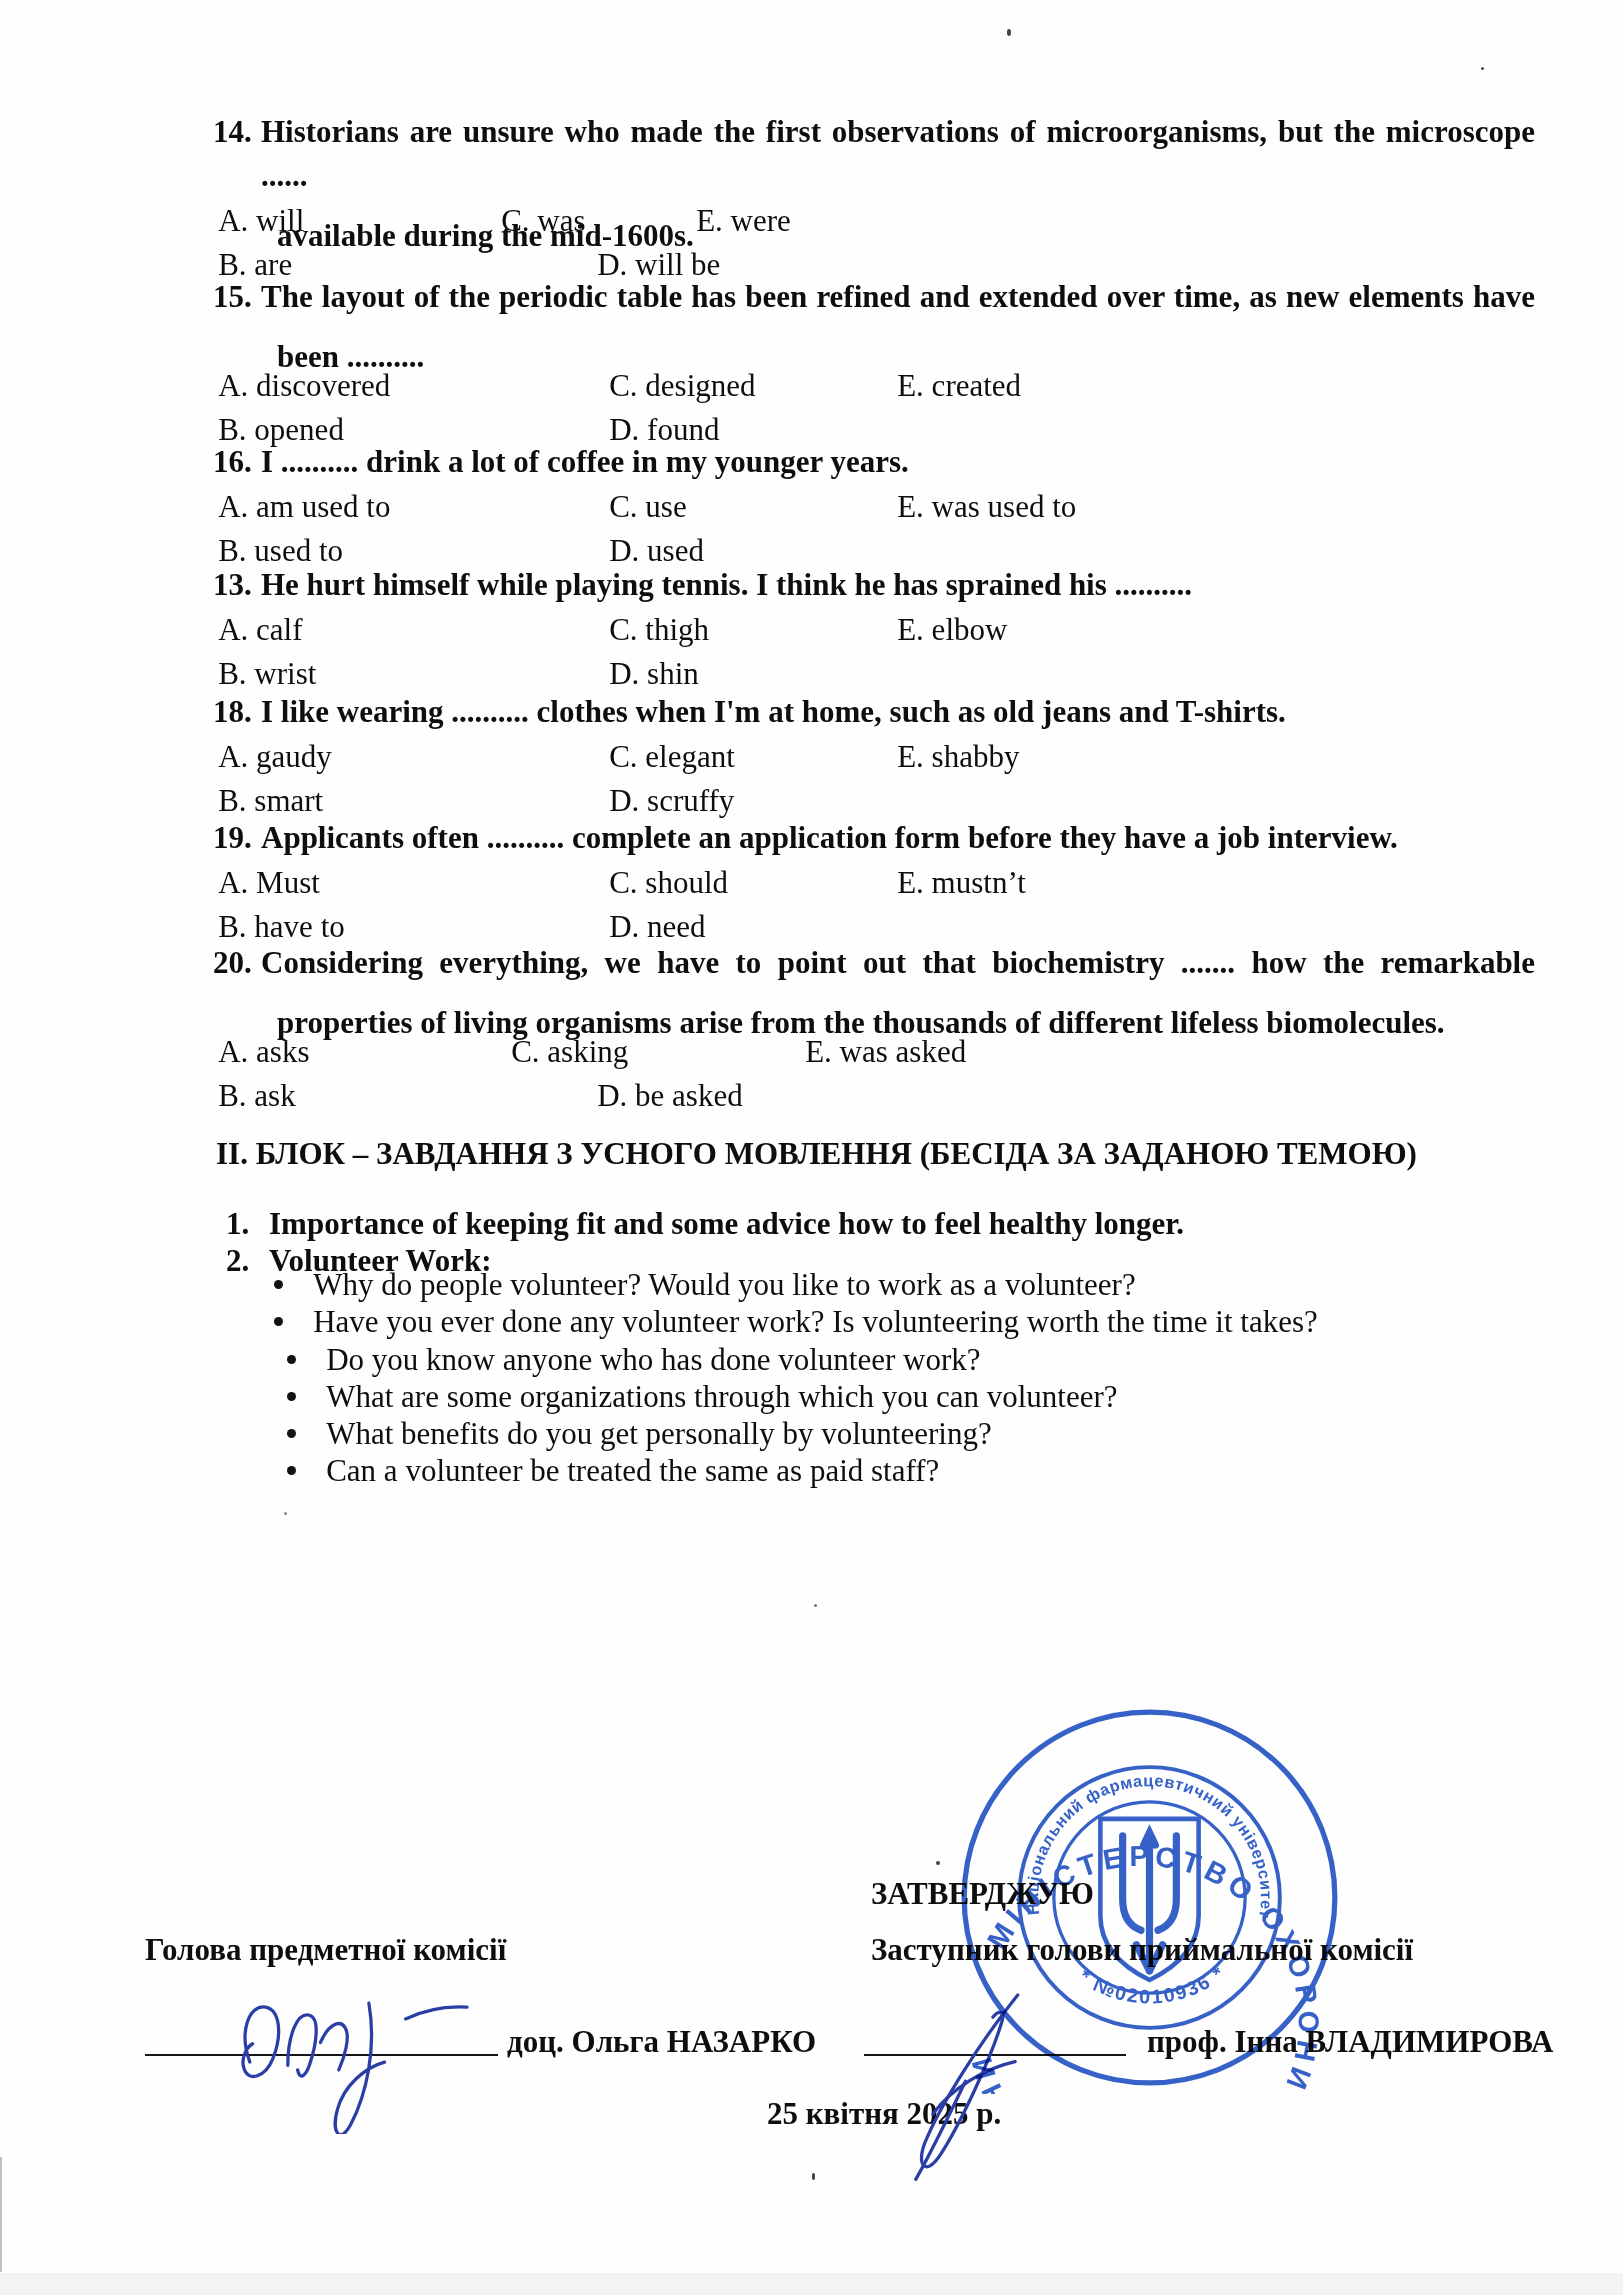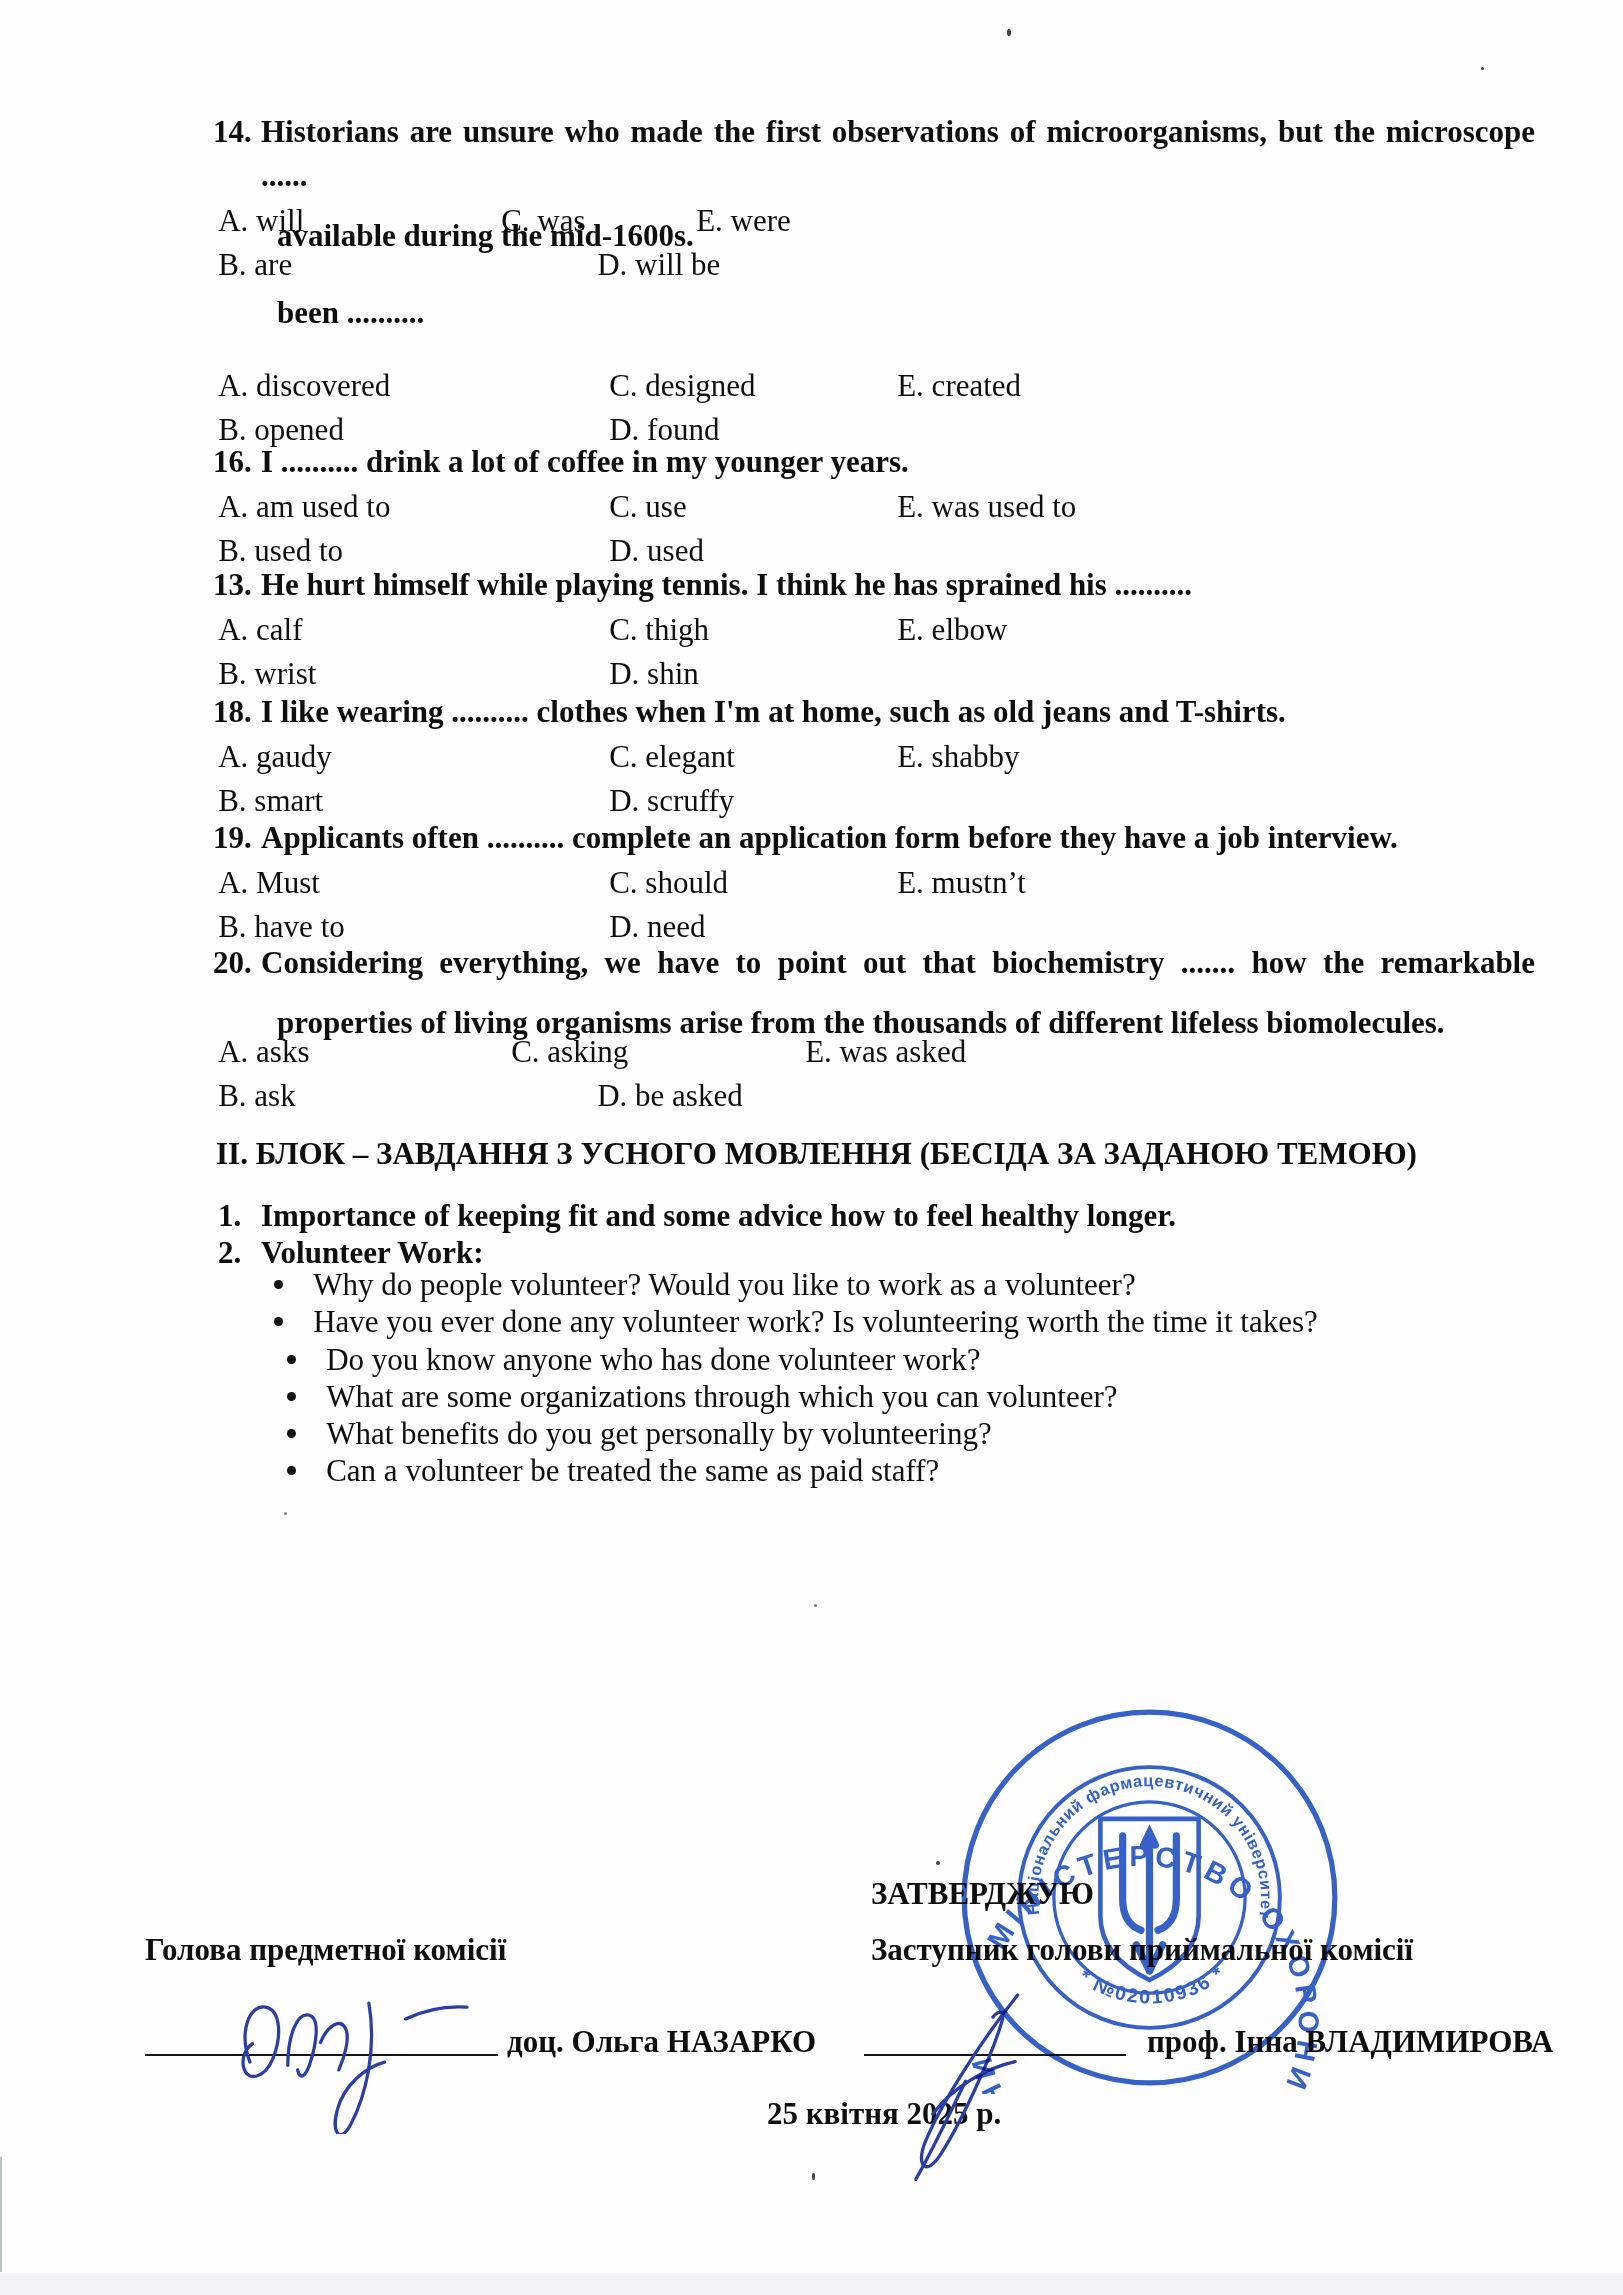--- a/index.html
+++ b/index.html
@@ -17,21 +17,21 @@
   .opts{position:absolute;left:5.2px;top:48px;width:1276px;height:95px;}
   .q.two .opts{top:92px;}
   .opt{position:absolute;font-size:31px;line-height:38px;white-space:nowrap;}
   .oA{left:0;top:0;} .oB{left:0;top:44px;}
   .oC{left:391px;top:0;} .oD{left:391px;top:44px;} .oE{left:679px;top:0;}
   .q14 .oC{left:283px;} .q14 .oD{left:379px;} .q14 .oE{left:478px;}
   .q20 .oC{left:293px;} .q20 .oD{left:379px;} .q20 .oE{left:587px;}
   
   .sec-title{position:absolute;left:216px;top:1132px;margin:0;
              font-weight:bold;font-size:31px;line-height:44px;white-space:nowrap;}
-  .item{position:absolute;left:218px;width:1283px;margin:0;font-weight:bold;
+  .item{position:absolute;left:218px;width:1283px;margin:8px;font-weight:bold;
         font-size:31px;line-height:39px;padding-left:43px;text-indent:-43px;}
   .item .inum{display:inline-block;width:43px;text-indent:0;}
   .bullet{position:absolute;left:274px;display:flex;align-items:center;
           font-size:31px;line-height:37px;white-space:nowrap;justify-content:center;}
   .dot{width:9.2px;height:9.2px;border-radius:50%;background:#121212;flex:none;margin-right:30px;}
   
   .blabel{position:absolute;margin:0;font-weight:bold;font-size:31px;line-height:38px;white-space:nowrap;}
   .sigline{position:absolute;height:0;border-bottom:2px solid #161616;}
   .sig-svg{position:absolute;}
   .stamp{position:absolute;left:953px;top:1701px;mix-blend-mode:multiply;opacity:.92;}
@@ -55,20 +55,21 @@
     <div class="opts">
       <span class="opt oA">A. will</span>
       <span class="opt oB">B. are</span>
       <span class="opt oC">C. was</span>
       <span class="opt oD">D. will be</span>
       <span class="opt oE">E. were</span>
     </div>
   </div>
 
   <div class="q two" style="top:275px">
+    <p class="qhead just"><span class="qnum">15.</span><span>The layout of the periodic table has been refined and extended over time, as new elements have</span></p>
     <p class="qcont"><span>been ..........</span></p>
     <div class="opts">
       <span class="opt oA">A. discovered</span>
       <span class="opt oB">B. opened</span>
       <span class="opt oC">C. designed</span>
       <span class="opt oD">D. found</span>
       <span class="opt oE">E. created</span>
     </div>
   </div>
 

